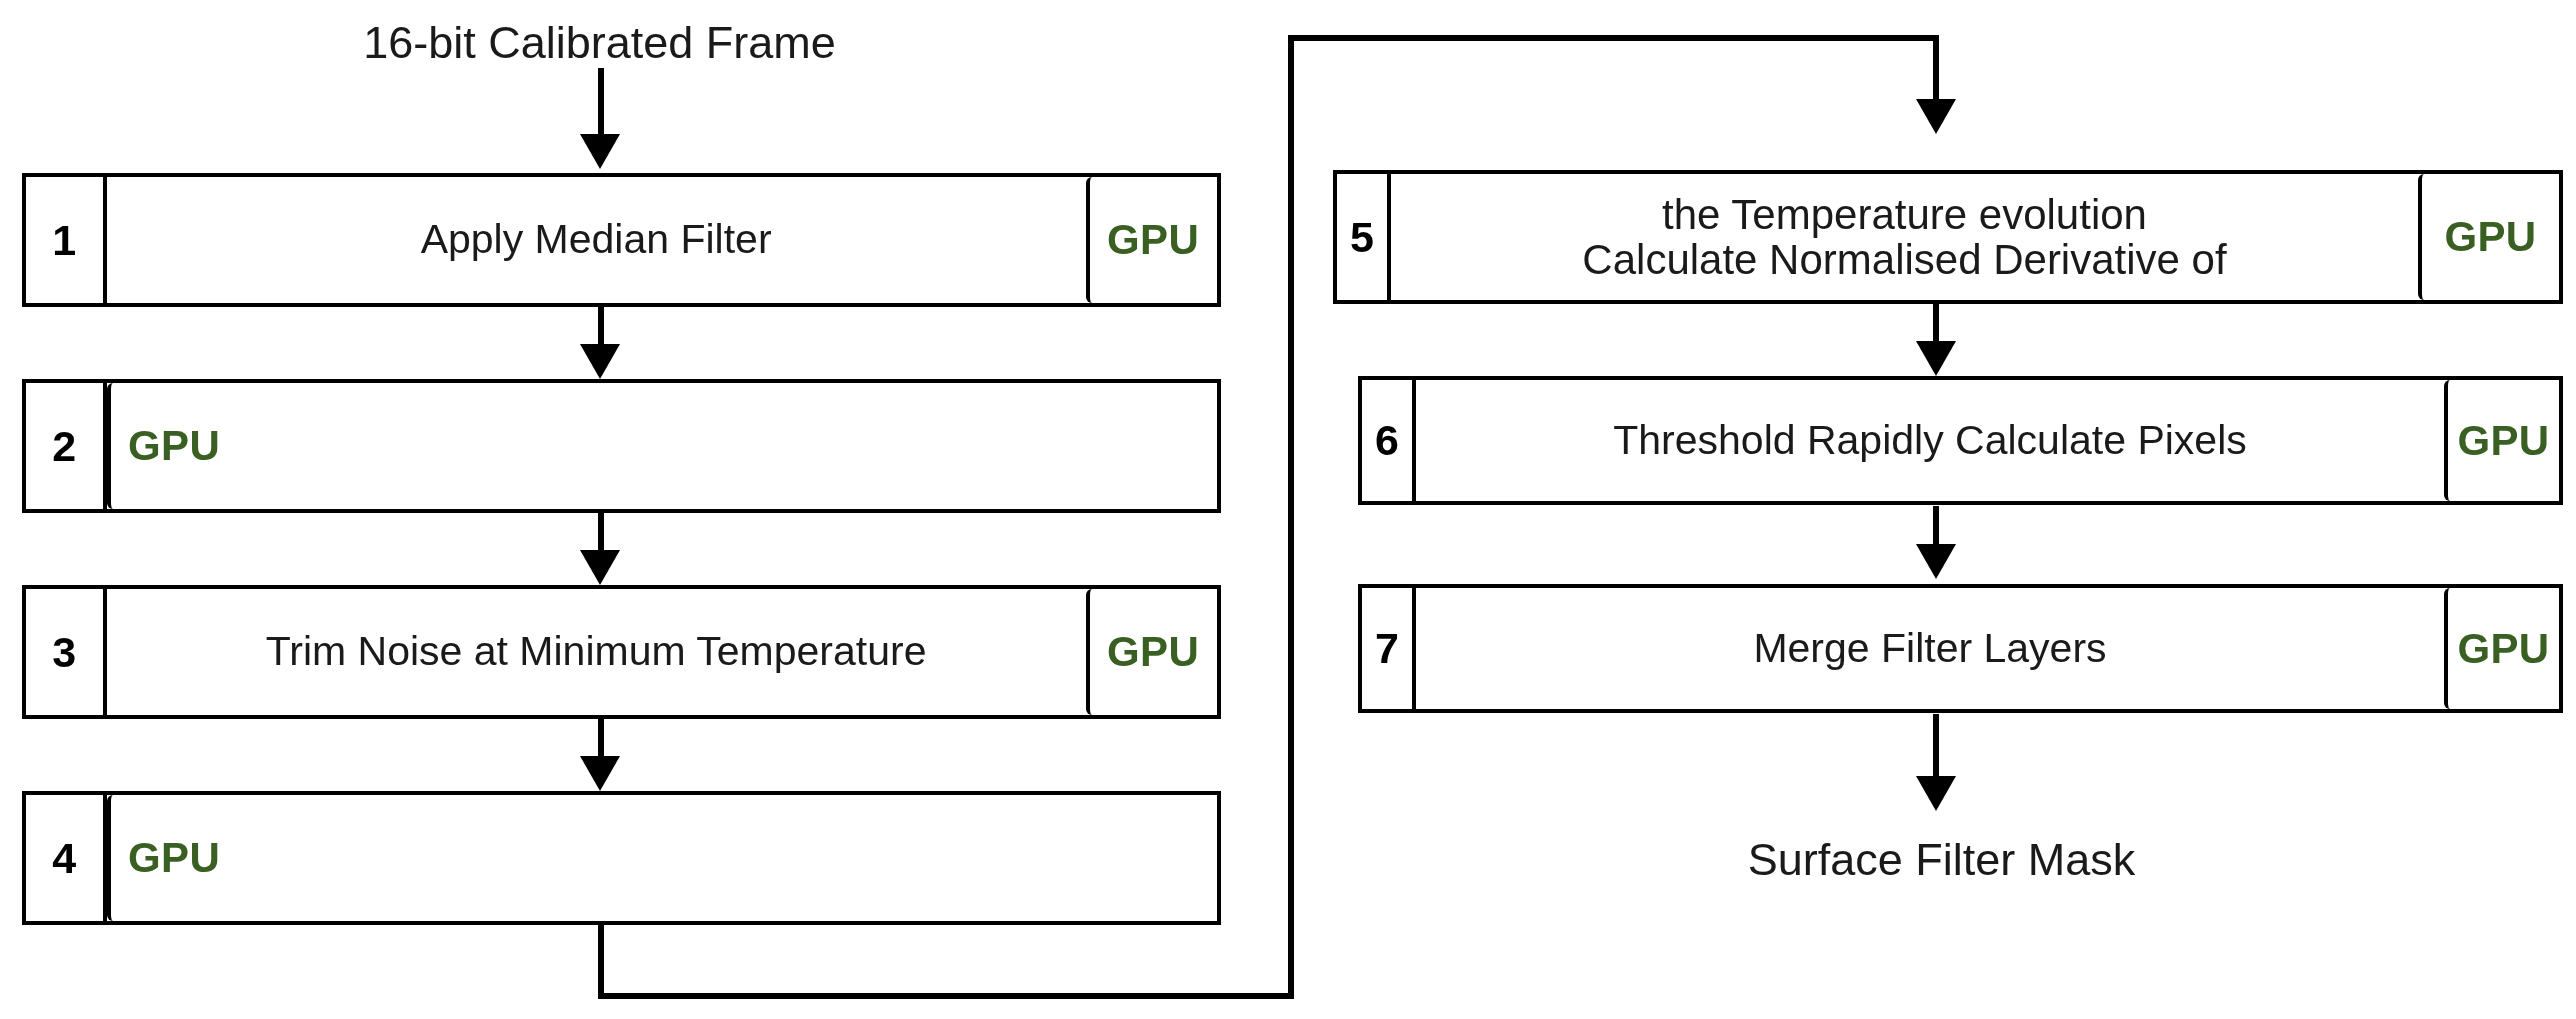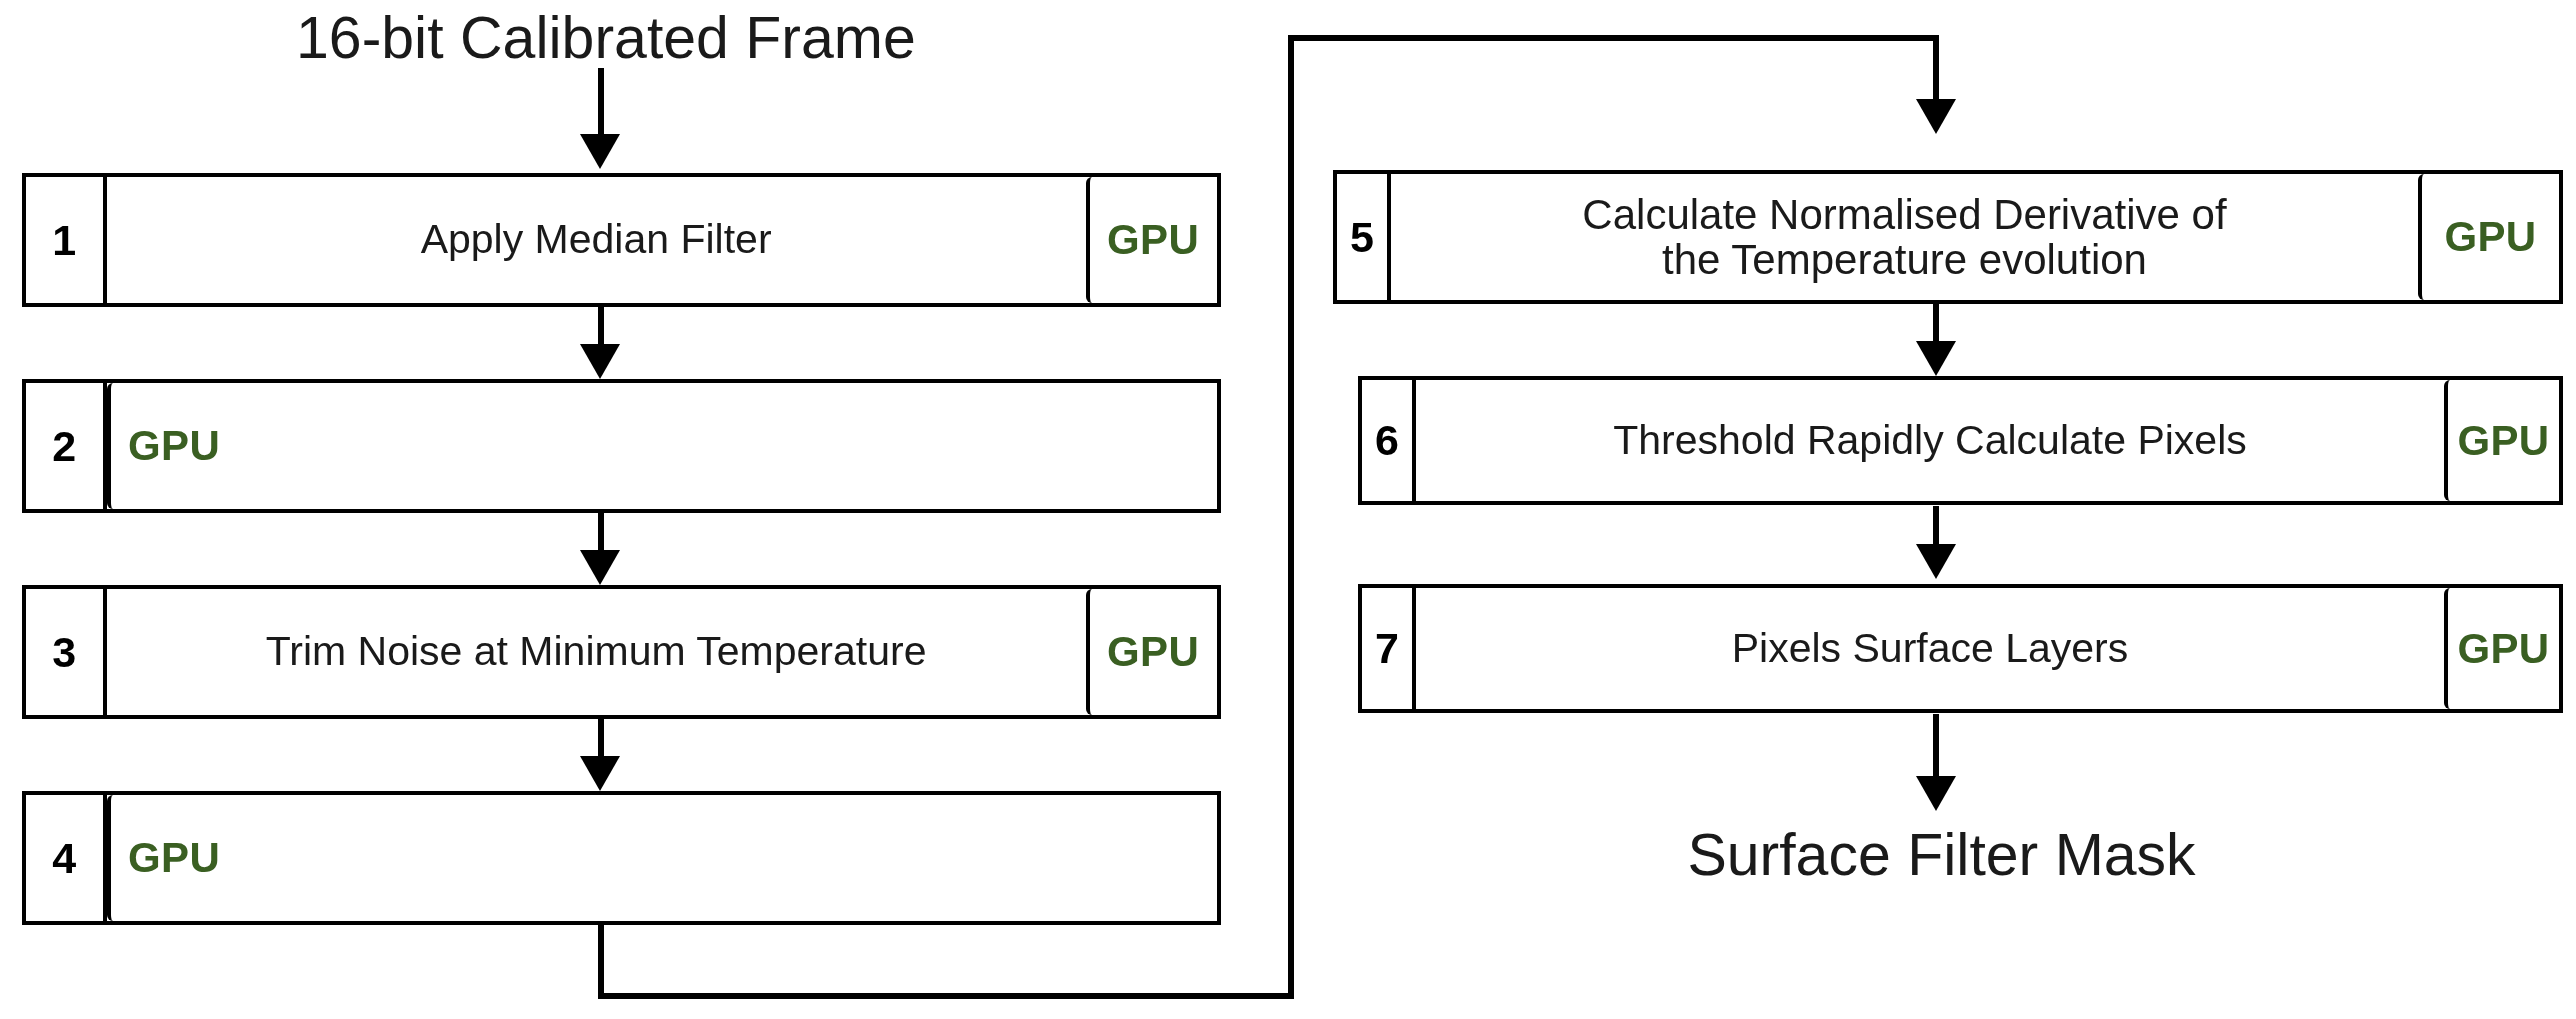--- a/index.html
+++ b/index.html
@@ -15,24 +15,25 @@
     background: #ffffff;
     font-family: "Liberation Sans", sans-serif;
     overflow: hidden;
   }
 
   
   .free-label {
     position: absolute;
     text-align: center;
     color: #1a1a1a;
-    font-size: 59px;
+    font-size: 45px;
     line-height: 1.1;
     white-space: nowrap;
     font-family: "Liberation Sans", sans-serif;
+    margin-top: 12px;
   }
 
   
   .step-box {
     position: absolute;
     box-sizing: border-box;
     display: flex;
     flex-direction: row;
     align-items: stretch;
     border: 4px solid #000000;
@@ -145,41 +146,41 @@
   <div class="v-line" style="left:1288px; top:35px; height:964px;"></div>
 
   <div class="h-line" style="left:1288px; top:35px; width:650px;"></div>
 
   <div class="v-line" style="left:1933px; top:35px; height:66px;"></div>
   <div class="arrow-head" style="left:1916px; top:99px;"></div>
 
   <div class="step-box" style="left:1333px; top:170px; width:1230px; height:134px;">
     <div class="step-num" style="width:54px;">5</div>
     <div class="step-label two-line" style="flex-direction:column;">
+      <span>the Temperature evolution</span>
       <span>Calculate Normalised Derivative of</span>
-      <span>the Temperature evolution</span>
     </div>
     <div class="step-tag" style="width: 141px; color: rgb(58, 95, 34);">GPU</div>
   </div>
 
   <div class="v-line" style="left:1933px; top:304px; height:38px;"></div>
   <div class="arrow-head" style="left:1916px; top:341px;"></div>
 
   <div class="step-box" style="left:1358px; top:376px; width:1205px; height:129px;">
     <div class="step-num" style="width:54px;">6</div>
     <div class="step-label">Threshold Rapidly Calculate Pixels</div>
     <div class="step-tag" style="width: 115px; color: rgb(58, 95, 34);">GPU</div>
   </div>
 
   <div class="v-line" style="left:1933px; top:506px; height:40px;"></div>
   <div class="arrow-head" style="left:1916px; top:544px;"></div>
 
   <div class="step-box" style="left:1358px; top:584px; width:1205px; height:129px;">
     <div class="step-num" style="width:54px;">7</div>
-    <div class="step-label">Pixels Surface Layers</div>
+    <div class="step-label">Merge Filter Layers</div>
     <div class="step-tag" style="width: 115px; color: rgb(58, 95, 34);">GPU</div>
   </div>
 
   <div class="v-line" style="left:1933px; top:714px; height:64px;"></div>
   <div class="arrow-head" style="left:1916px; top:776px;"></div>
 
   <div class="free-label" style="left:1630px; top:823px; width:623px;">Surface Filter Mask</div>
 
 </div>
 

